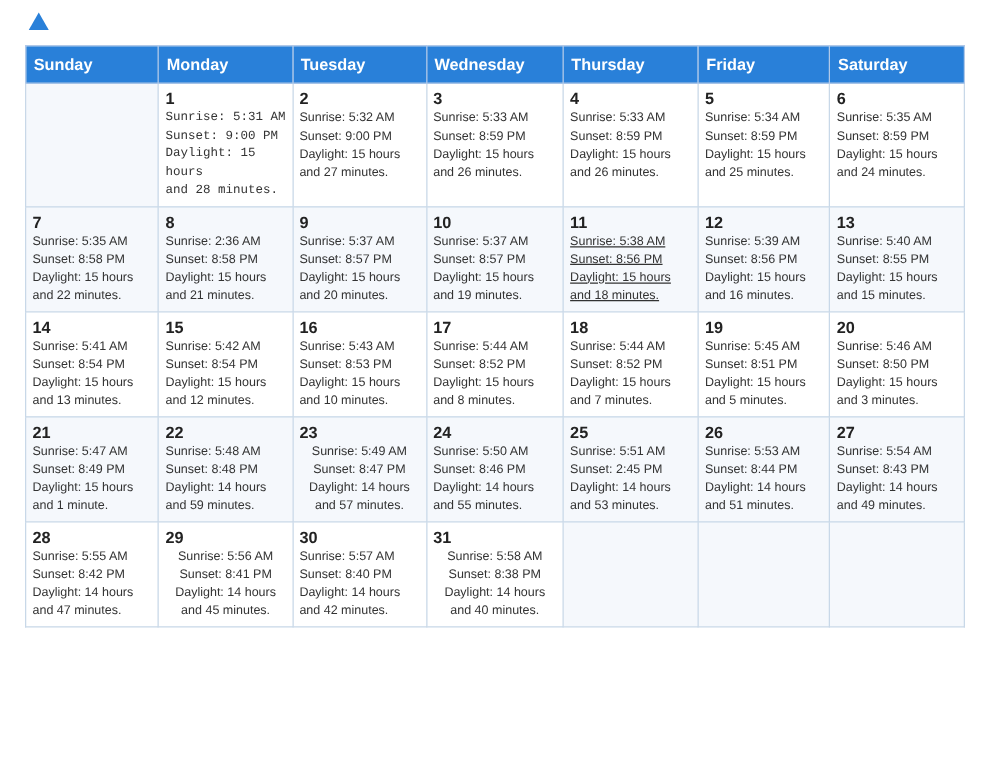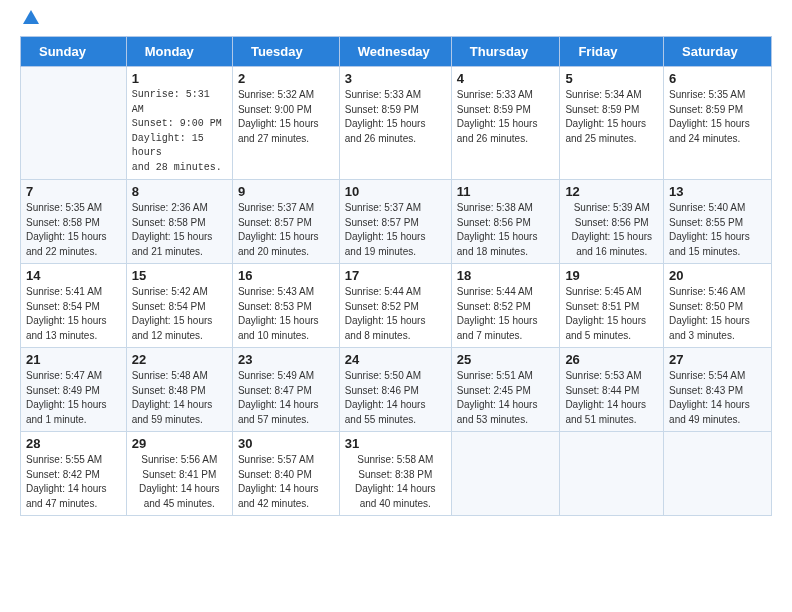--- a/index.html
+++ b/index.html
@@ -40,21 +40,21 @@
     }
     .calendar {
       width: 100%;
       border-collapse: collapse;
     }
     .calendar th {
       background-color: #2980d9;
       color: #fff;
       font-size: 13px;
       font-weight: bold;
-      padding: 7px 18px;
+      padding: 7px 6px;
       text-align: left;
       border: 1px solid #b0c8e8;
     }
     .calendar td {
       border: 1px solid #c8d8e8;
       vertical-align: top;
       padding: 4px 5px;
       font-size: 10.5px;
       color: #333;
       width: 113px;
@@ -183,28 +183,28 @@
         </td>
         <td>
           <span class="day-number">10</span>
           <div class="day-info" style="white-space: pre-line;">Sunrise: 5:37 AM
 Sunset: 8:57 PM
 Daylight: 15 hours
 and 19 minutes.</div>
         </td>
         <td>
           <span class="day-number">11</span>
-          <div class="day-info" style="white-space: pre-line;">Sunrise: 5:38 AM
+          <div class="day-info" style="white-space: pre-line; text-decoration: underline;">Sunrise: 5:38 AM
 Sunset: 8:56 PM
 Daylight: 15 hours
 and 18 minutes.</div>
         </td>
         <td>
           <span class="day-number">12</span>
-          <div class="day-info" style="white-space: pre-line; text-align: center;">Sunrise: 5:39 AM
+          <div class="day-info" style="white-space: pre-line;">Sunrise: 5:39 AM
 Sunset: 8:56 PM
 Daylight: 15 hours
 and 16 minutes.</div>
         </td>
         <td>
           <span class="day-number">13</span>
           <div class="day-info" style="white-space: pre-line;">Sunrise: 5:40 AM
 Sunset: 8:55 PM
 Daylight: 15 hours
 and 15 minutes.</div>
@@ -271,21 +271,21 @@
         </td>
         <td>
           <span class="day-number">22</span>
           <div class="day-info" style="white-space: pre-line;">Sunrise: 5:48 AM
 Sunset: 8:48 PM
 Daylight: 14 hours
 and 59 minutes.</div>
         </td>
         <td>
           <span class="day-number">23</span>
-          <div class="day-info" style="white-space: pre-line;">Sunrise: 5:49 AM
+          <div class="day-info" style="white-space: pre-line; text-align: center;">Sunrise: 5:49 AM
 Sunset: 8:47 PM
 Daylight: 14 hours
 and 57 minutes.</div>
         </td>
         <td>
           <span class="day-number">24</span>
           <div class="day-info" style="white-space: pre-line;">Sunrise: 5:50 AM
 Sunset: 8:46 PM
 Daylight: 14 hours
 and 55 minutes.</div>

